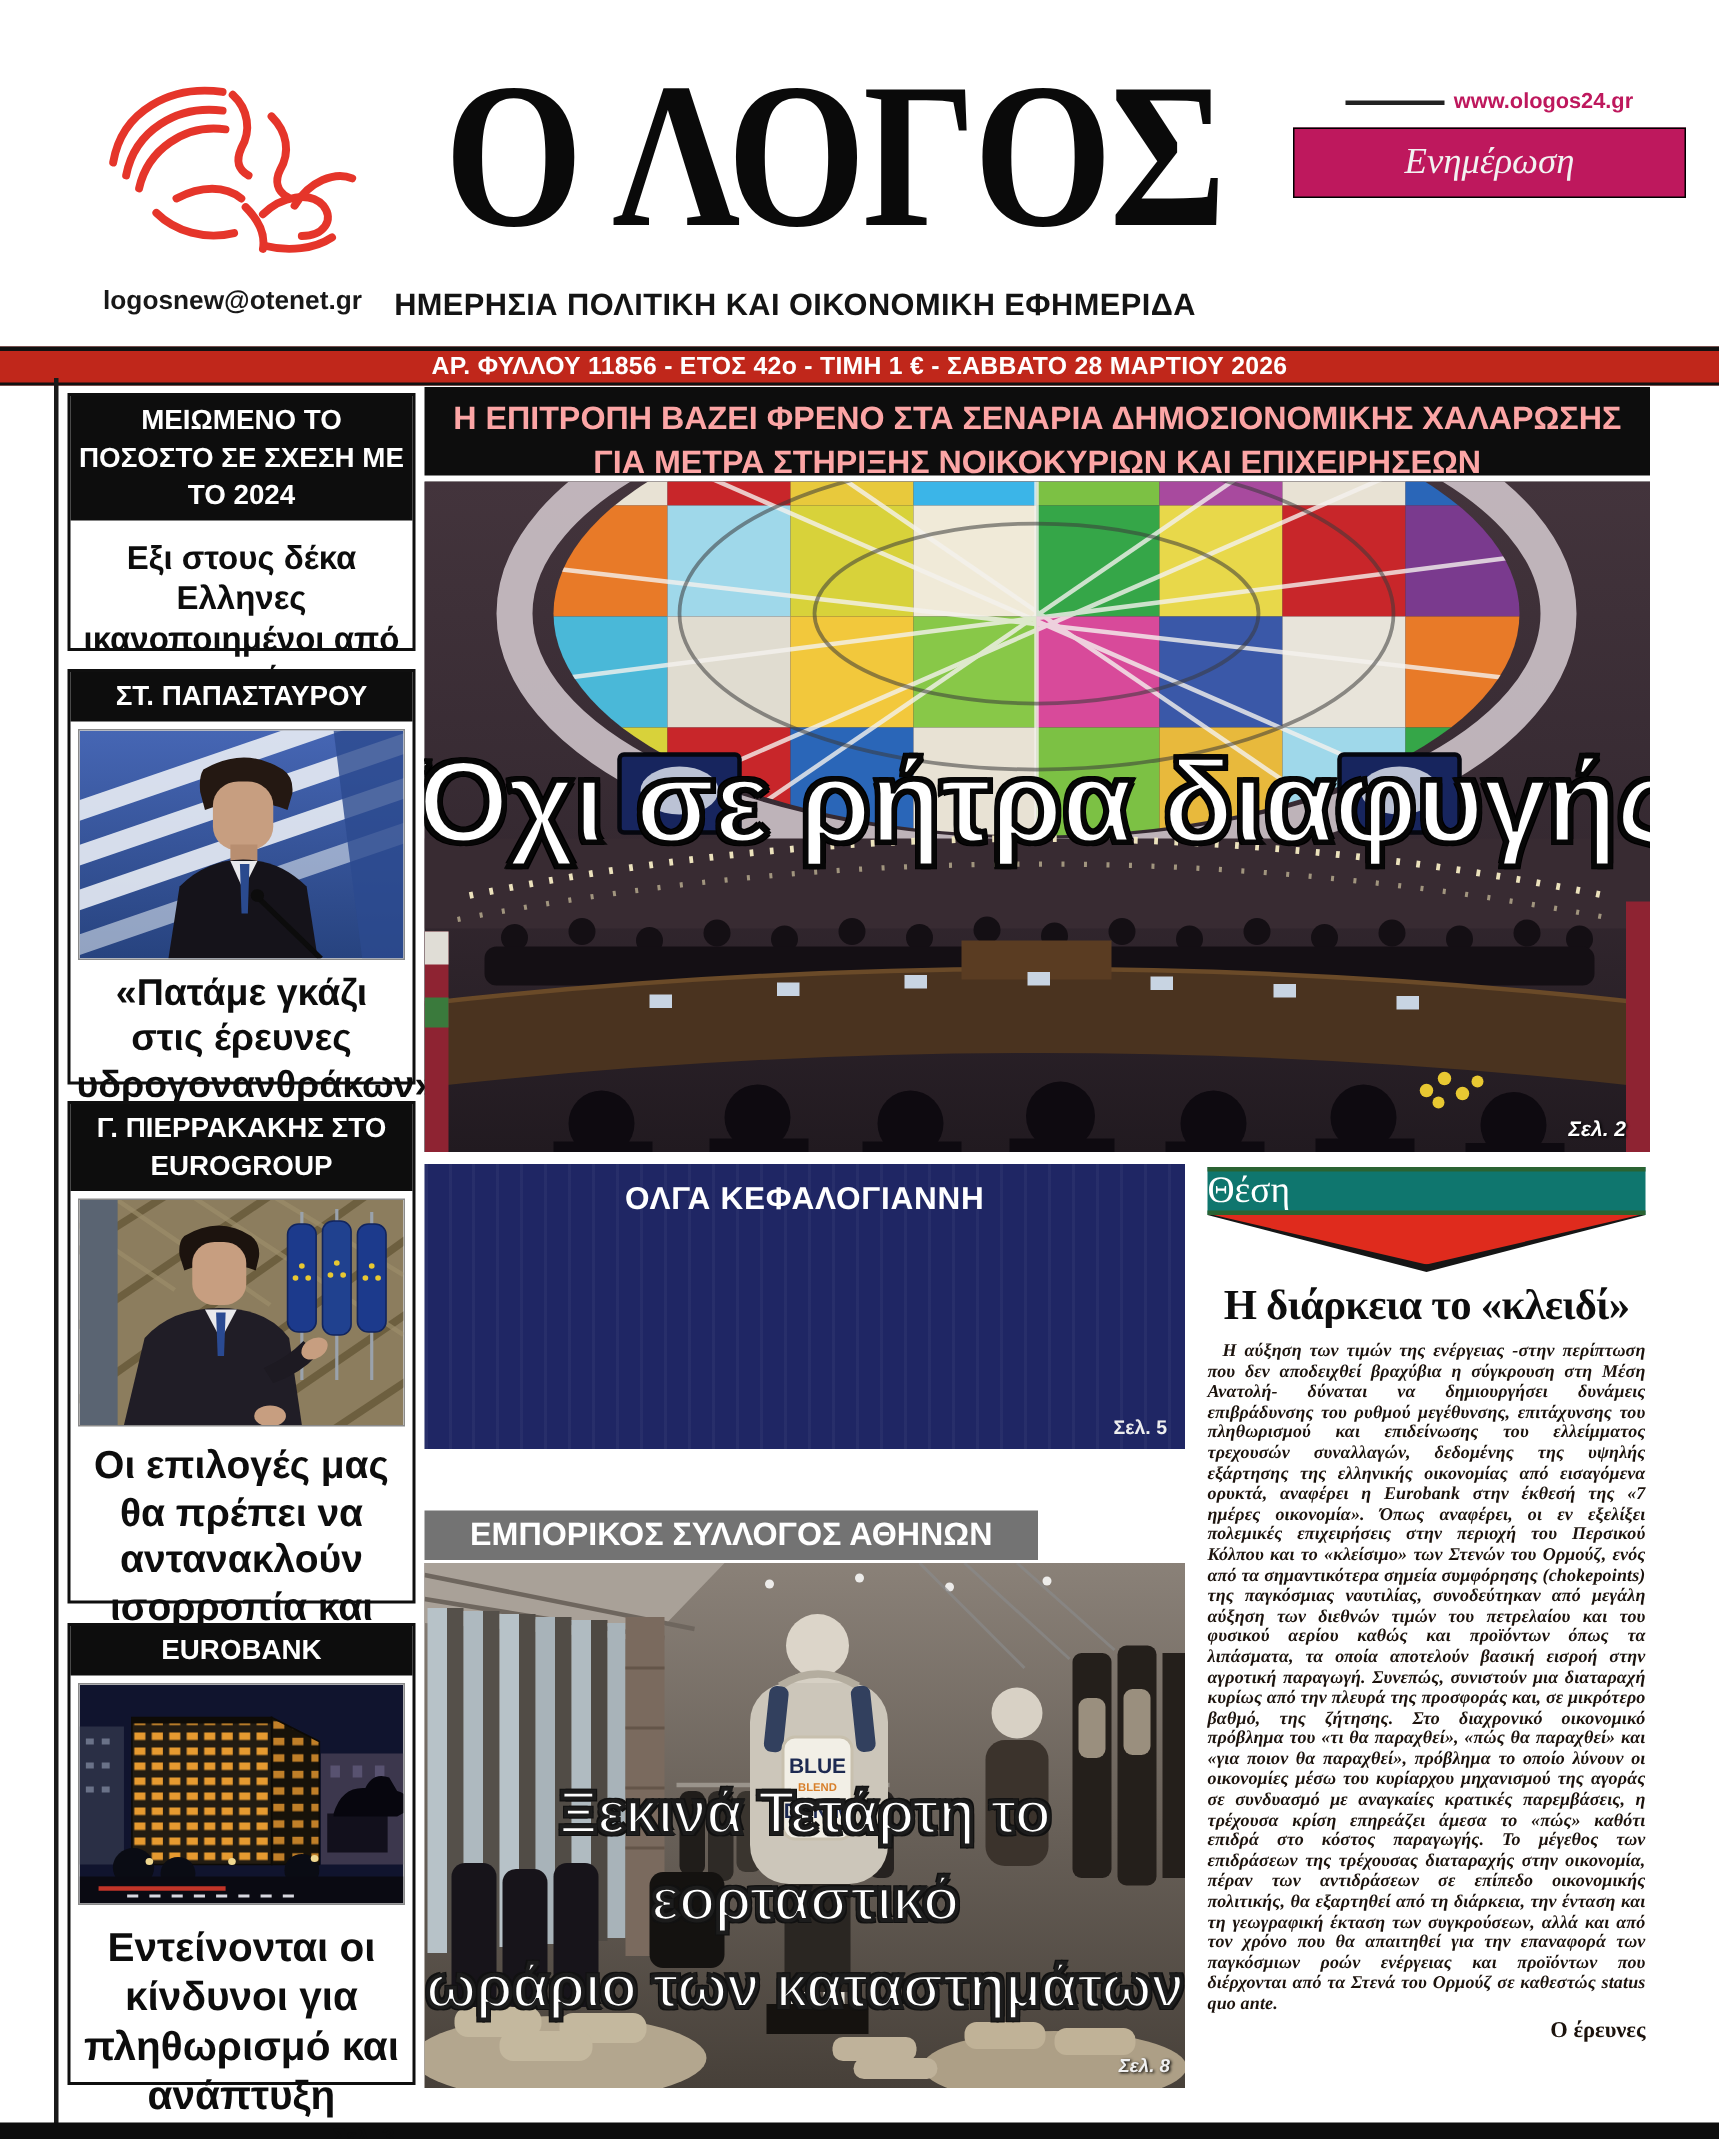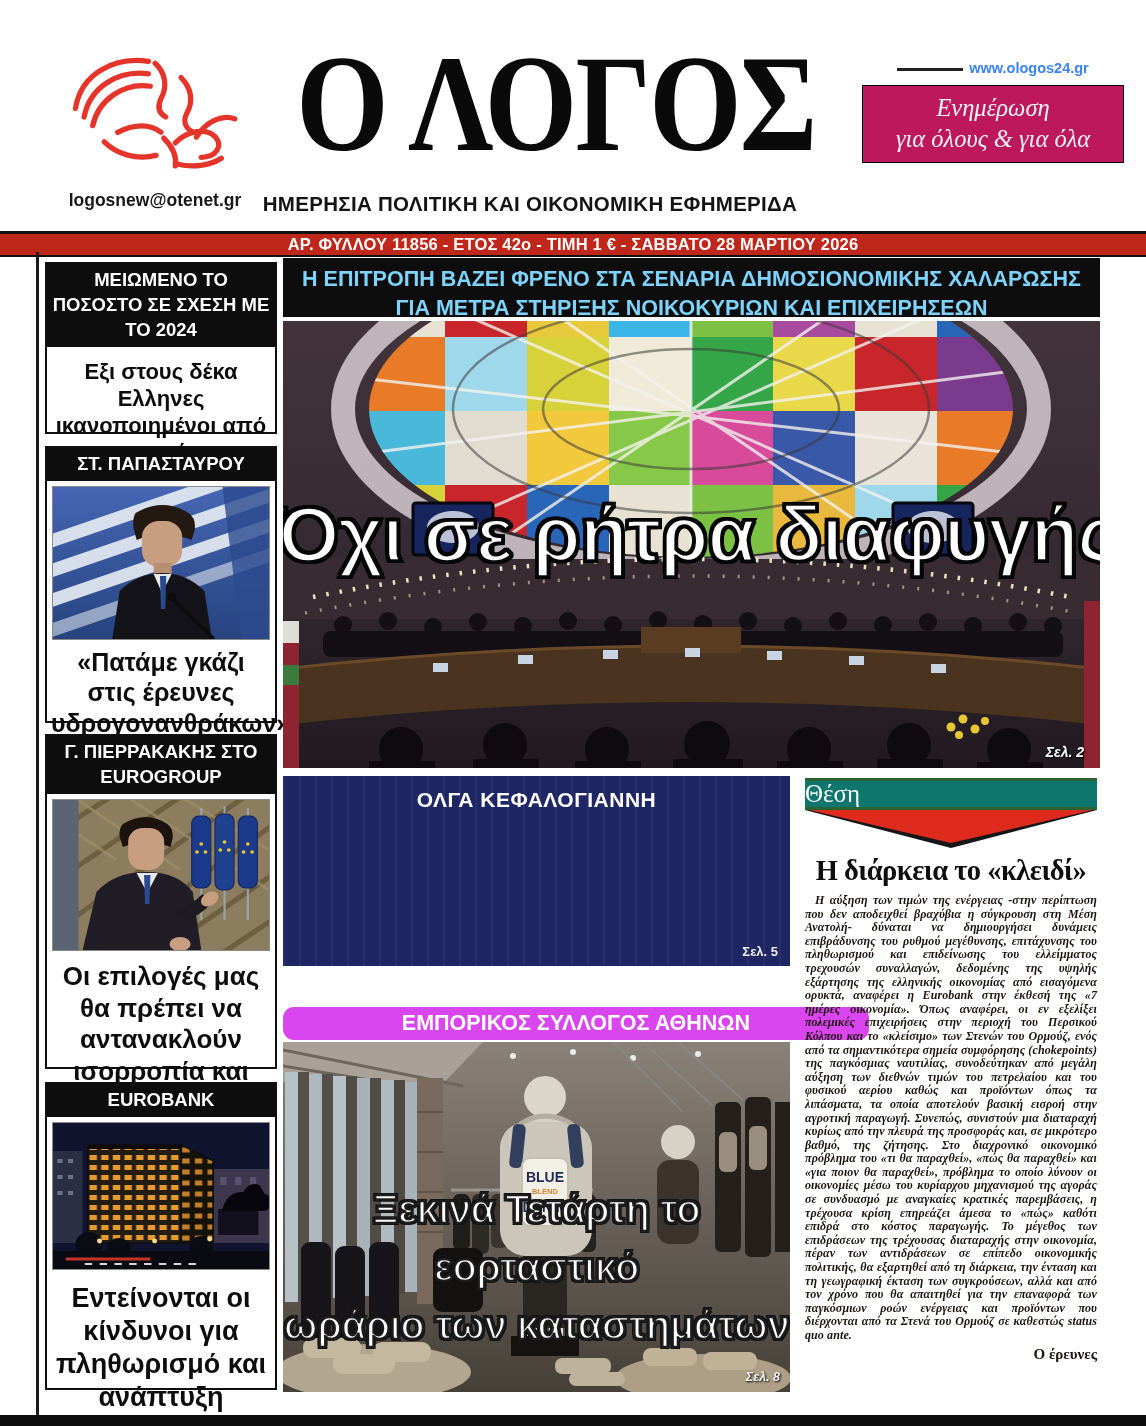--- a/index.html
+++ b/index.html
@@ -11,21 +11,21 @@
   .masthead-email{position:absolute;left:46px;top:190px;width:218px;text-align:center;
         font-weight:bold;font-size:17.5px;color:#181818;}
   .paper-title{position:absolute;left:258px;top:34px;width:548px;text-align:center;
         font-family:"Liberation Serif", serif;font-weight:bold;font-size:138px;line-height:140px;
         letter-spacing:-2px;transform:scaleX(.86);transform-origin:center;color:#0a0a0a;white-space:nowrap;}
   .paper-subtitle{position:absolute;left:250px;top:192px;width:560px;text-align:center;
         font-weight:bold;font-size:20.5px;letter-spacing:.3px;color:#141414;}
   .web-block{position:absolute;left:862px;top:62px;width:262px;text-align:center;}
   .web-brand{font-weight:bold;font-size:37px;color:#3c3838;letter-spacing:-1px;}
   .web-brand .n24{font-size:52px;color:#5b5470;letter-spacing:-3px;position:relative;top:5px;margin-left:2px;}
-  .web-url{margin-top:-2px;font-weight:bold;font-size:14.5px;color:#3b82f6;}
+  .web-url{margin-top:-2px;font-weight:bold;font-size:14.5px;color:#be185d;}
   .web-url .dash{display:inline-block;width:66px;height:3px;background:#222;vertical-align:middle;margin-right:6px;}
   .web-tagline{margin-top:9px;background:#be185d;color:#f2f2f2;border:1px solid #000;
         font-family:"Liberation Serif", serif;font-style:italic;font-size:24.5px;line-height:1.26;
         padding:7px 4px;}
 
   
   .issue-bar{position:absolute;left:0;top:231px;width:1146px;height:21px;background:#c0271b;
         border-top:3px solid #111;border-bottom:2px solid #111;color:#fff;font-weight:bold;
         font-size:16.5px;text-align:center;line-height:21px;letter-spacing:.2px;}
 
@@ -36,43 +36,43 @@
   .side-item{position:absolute;left:45px;width:232px;border:2px solid #0f0f0f;background:#fff;box-sizing:border-box;}
   .side-kicker{background:#0d0d0d;color:#fff;font-weight:bold;font-size:18.5px;line-height:1.35;
         text-align:center;padding:4px 3px;}
   .side-photo{margin:5px 5px 2px 5px;border:1px solid #8a8a8a;overflow:hidden;}
   .side-photo svg{display:block;width:100%;height:100%;}
   .side-headline{font-weight:bold;text-align:center;line-height:1.22;color:#0d0d0d;padding:5px 4px 0 4px;}
   .side-page{font-weight:bold;font-size:15px;text-align:right;padding:2px 12px 4px 0;color:#0d0d0d;}
 
   
   .lead-kicker{position:absolute;left:283px;top:258px;width:817px;height:52px;background:#0d0d0d;
-        color:#7dd3fc;font-weight:bold;font-size:21.5px;line-height:1.33;text-align:center;
+        color:#fca5a5;font-weight:bold;font-size:21.5px;line-height:1.33;text-align:center;
         padding-top:7px;box-sizing:content-box;}
   .hero{position:absolute;left:283px;top:321px;width:817px;height:447px;background:#2c2127;overflow:hidden;}
   .hero svg{display:block;width:817px;height:447px;}
   .hero-headline{position:absolute;left:-8px;right:-8px;top:168px;text-align:center;white-space:nowrap;
         font-weight:bold;font-size:78px;letter-spacing:-1px;color:#fff;
         -webkit-text-stroke:3.5px #060606;
         text-shadow:0 0 2px #000,2px 2px 0 #000,-2px 2px 0 #000,2px -2px 0 #000,-2px -2px 0 #000;}
   .hero-page{position:absolute;right:16px;bottom:8px;color:#fff;font-style:italic;font-weight:bold;
         font-size:14px;text-shadow:1px 1px 2px #000;}
 
   
   .navy-box{position:absolute;left:283px;top:776px;width:507px;height:190px;background:#1f2664;
         background-image:repeating-linear-gradient(90deg,rgba(255,255,255,.04) 0 2px,transparent 2px 16px);}
   .navy-kicker{padding-top:12px;text-align:center;color:#fff;font-weight:bold;font-size:21px;letter-spacing:.5px;}
   .navy-headline{margin-top:4px;text-align:center;color:#fff;font-weight:bold;font-size:39px;line-height:1.2;
         -webkit-text-stroke:1.8px #0a0a0a;
         text-shadow:2px 2px 0 #000,-1px 1px 0 #000,1px -1px 0 #000;}
   .navy-page{position:absolute;right:12px;bottom:7px;color:#eee;font-size:13px;font-weight:bold;}
 
   
-  .retail-bar{position:absolute;left:283px;top:1007px;width:586px;height:33px;background:#d946ef;color:#fff;
-        font-weight:bold;font-size:21.5px;text-align:center;line-height:33px;border-radius:11px;}
+  .retail-bar{position:absolute;left:283px;top:1007px;width:409px;height:33px;background:#737373;color:#fff;
+        font-weight:bold;font-size:21.5px;text-align:center;line-height:33px;}
   .store{position:absolute;left:283px;top:1042px;width:507px;height:350px;background:#6a6158;overflow:hidden;}
   .store svg{display:block;width:507px;height:350px;}
   .store-headline{position:absolute;left:-14px;right:-14px;top:138px;text-align:center;font-weight:bold;
         font-size:40px;line-height:1.45;color:#fff;letter-spacing:-.5px;
         -webkit-text-stroke:2.6px #1c1c1c;
         text-shadow:2px 2px 0 #111,-2px 2px 0 #111,2px -2px 0 #111,-2px -2px 0 #111;}
   .store-page{position:absolute;right:10px;bottom:8px;color:#efefef;font-style:italic;font-weight:bold;
         font-size:12.5px;text-shadow:1px 1px 2px #000;}
 
   
@@ -114,21 +114,20 @@
   </svg>
   <div class="masthead-email">logosnew@otenet.gr</div>
 
   <div class="paper-title">Ο ΛΟΓΟΣ</div>
   <div class="paper-subtitle">ΗΜΕΡΗΣΙΑ ΠΟΛΙΤΙΚΗ ΚΑΙ ΟΙΚΟΝΟΜΙΚΗ ΕΦΗΜΕΡΙΔΑ</div>
 
   <div class="web-block">
     <div class="web-url"><span class="dash"></span><span>www.ologos24.gr</span></div>
     <div class="web-tagline">
       <div>Ενημέρωση</div>
-      <div>για όλους &amp; για όλα</div>
     </div>
   </div>
 
   <div class="issue-bar">ΑΡ. ΦΥΛΛΟΥ 11856 - ΕΤΟΣ 42ο - ΤΙΜΗ 1 € - ΣΑΒΒΑΤΟ 28 ΜΑΡΤΙΟΥ 2026</div>
   <div class="left-rule"></div>
   <div class="bottom-rule"></div>
 
   <div class="side-item" style="top:262px;height:172px;">
     <div class="side-kicker">ΜΕΙΩΜΕΝΟ ΤΟ ΠΟΣΟΣΤΟ ΣΕ ΣΧΕΣΗ ΜΕ ΤΟ 2024</div>
     <div class="side-headline" style="font-size:22px;padding-top:12px;">Εξι στους δέκα Ελληνες ικανοποιημένοι από την κατοικία τους</div>

